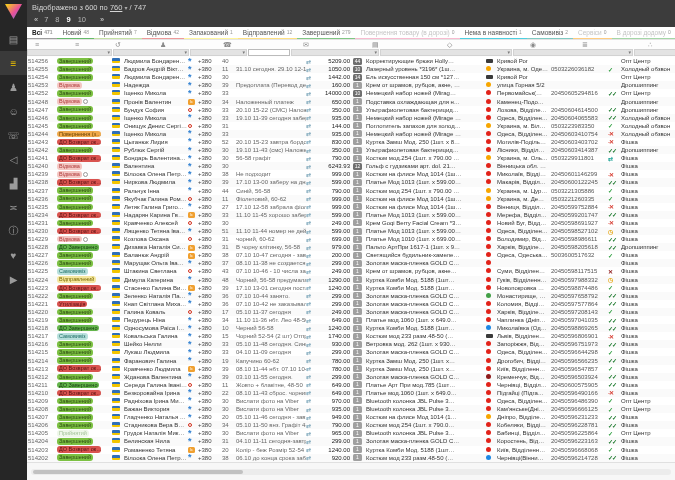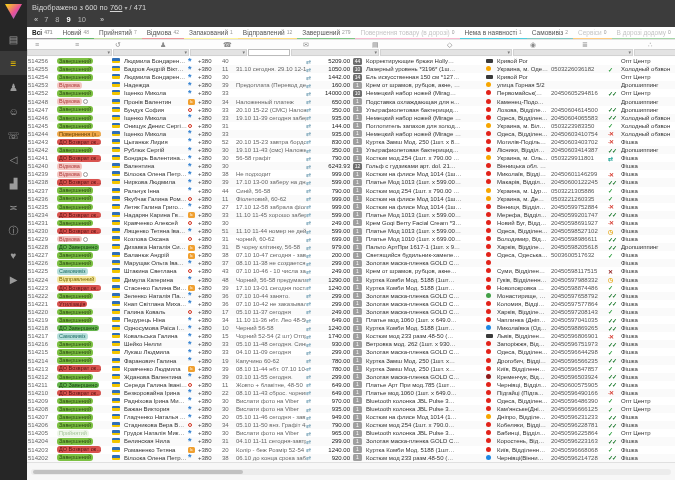--- a/index.html
+++ b/index.html
@@ -133,21 +133,21 @@
       </div>
   </div>
 
   <div class="main">
 
     <div class="topbar">
       <div class="tb-line1">
         <span>Відображено з 600 по</span>
         <span class="tb-to">760</span>
         <span class="tb-caret">▾</span>
-        <span>/ 471</span>
+        <span>/ 747</span>
       </div>
       <div class="tb-line2">
         <span class="pg-btn">«</span>
         <span id="page-nums"><span class="pg-num" style="margin-right: 7px;">7</span><span class="pg-num" style="margin-right: 7px;">8</span><span class="pg-num active" style="margin-right: 7px;">9</span><span class="pg-num" style="margin-right: 7px;">10</span></span>
         <span class="pg-btn">»</span>
       </div>
     </div>
 
     <div class="tabs" id="tabs">
         <div class="tab active" style="border-bottom-color: rgb(158, 158, 158);"><span>Всі</span><span class="cnt">471</span></div>

